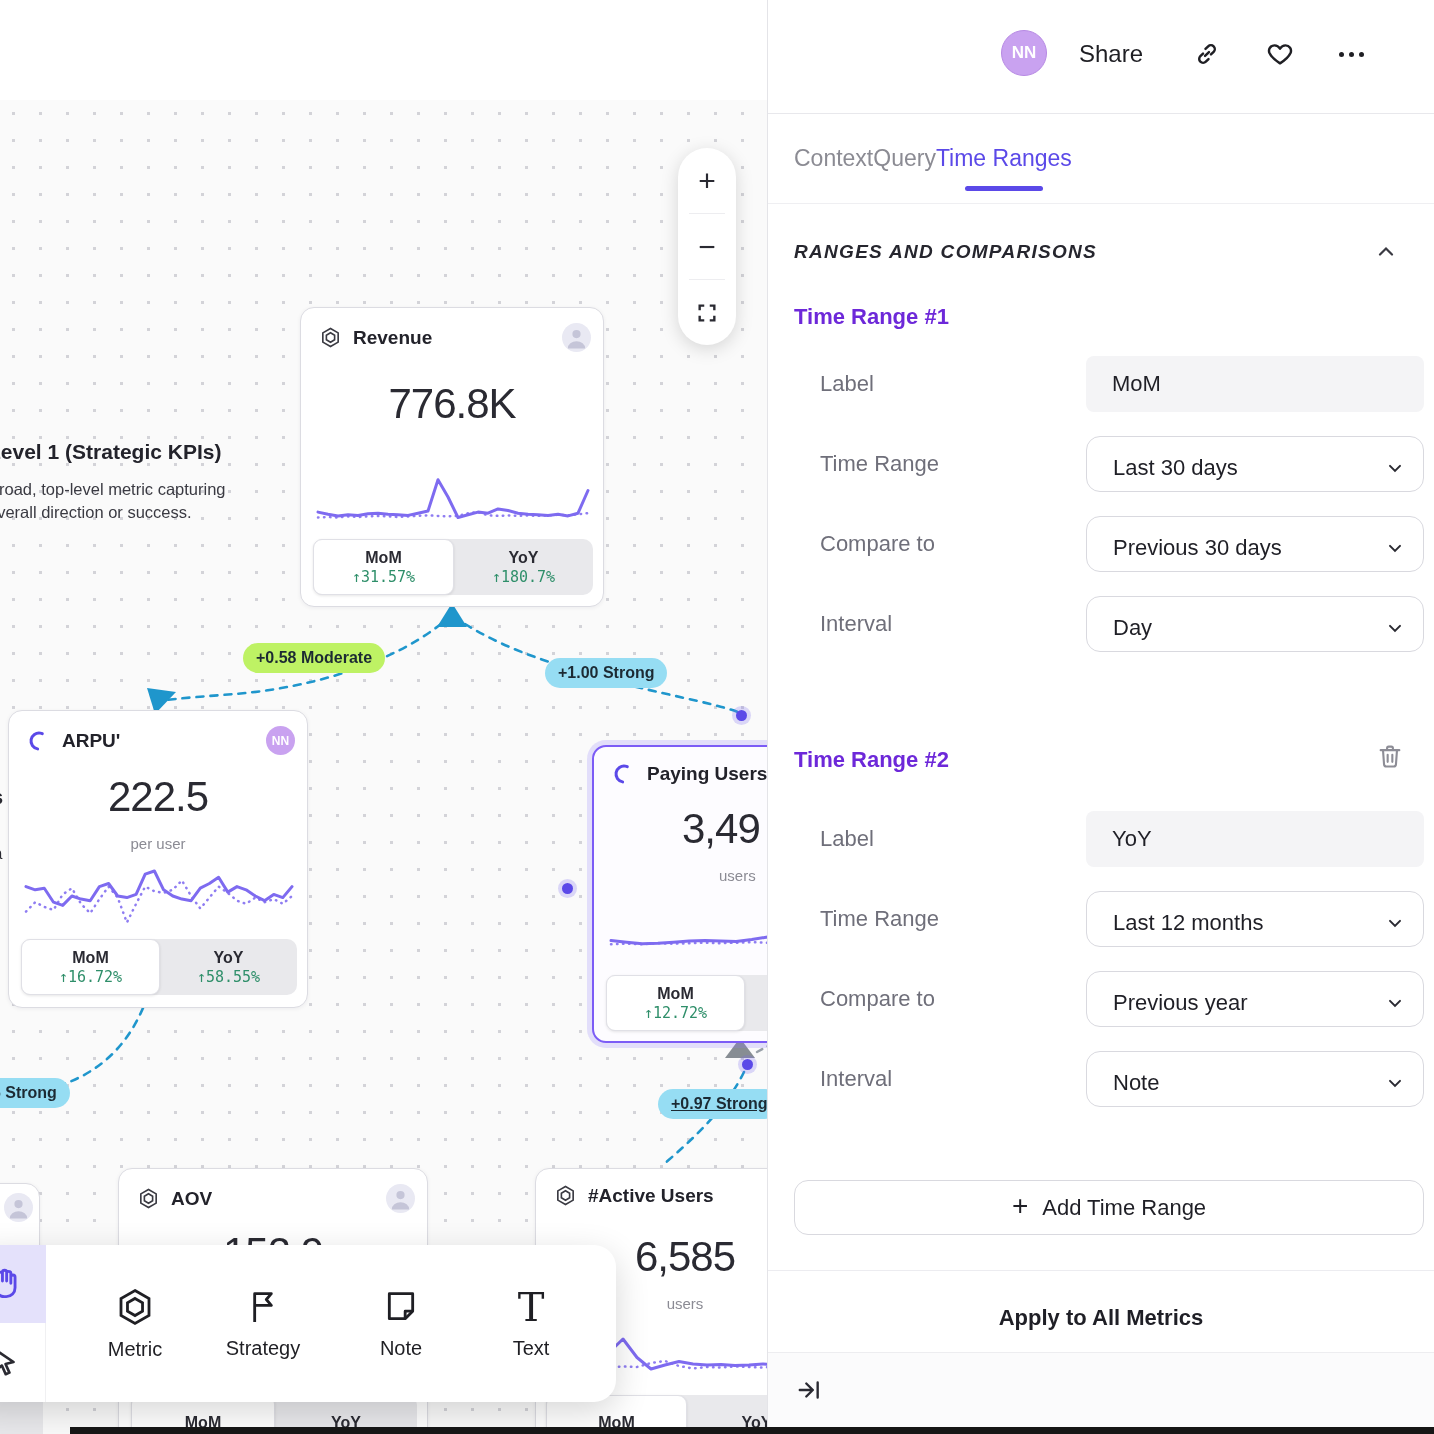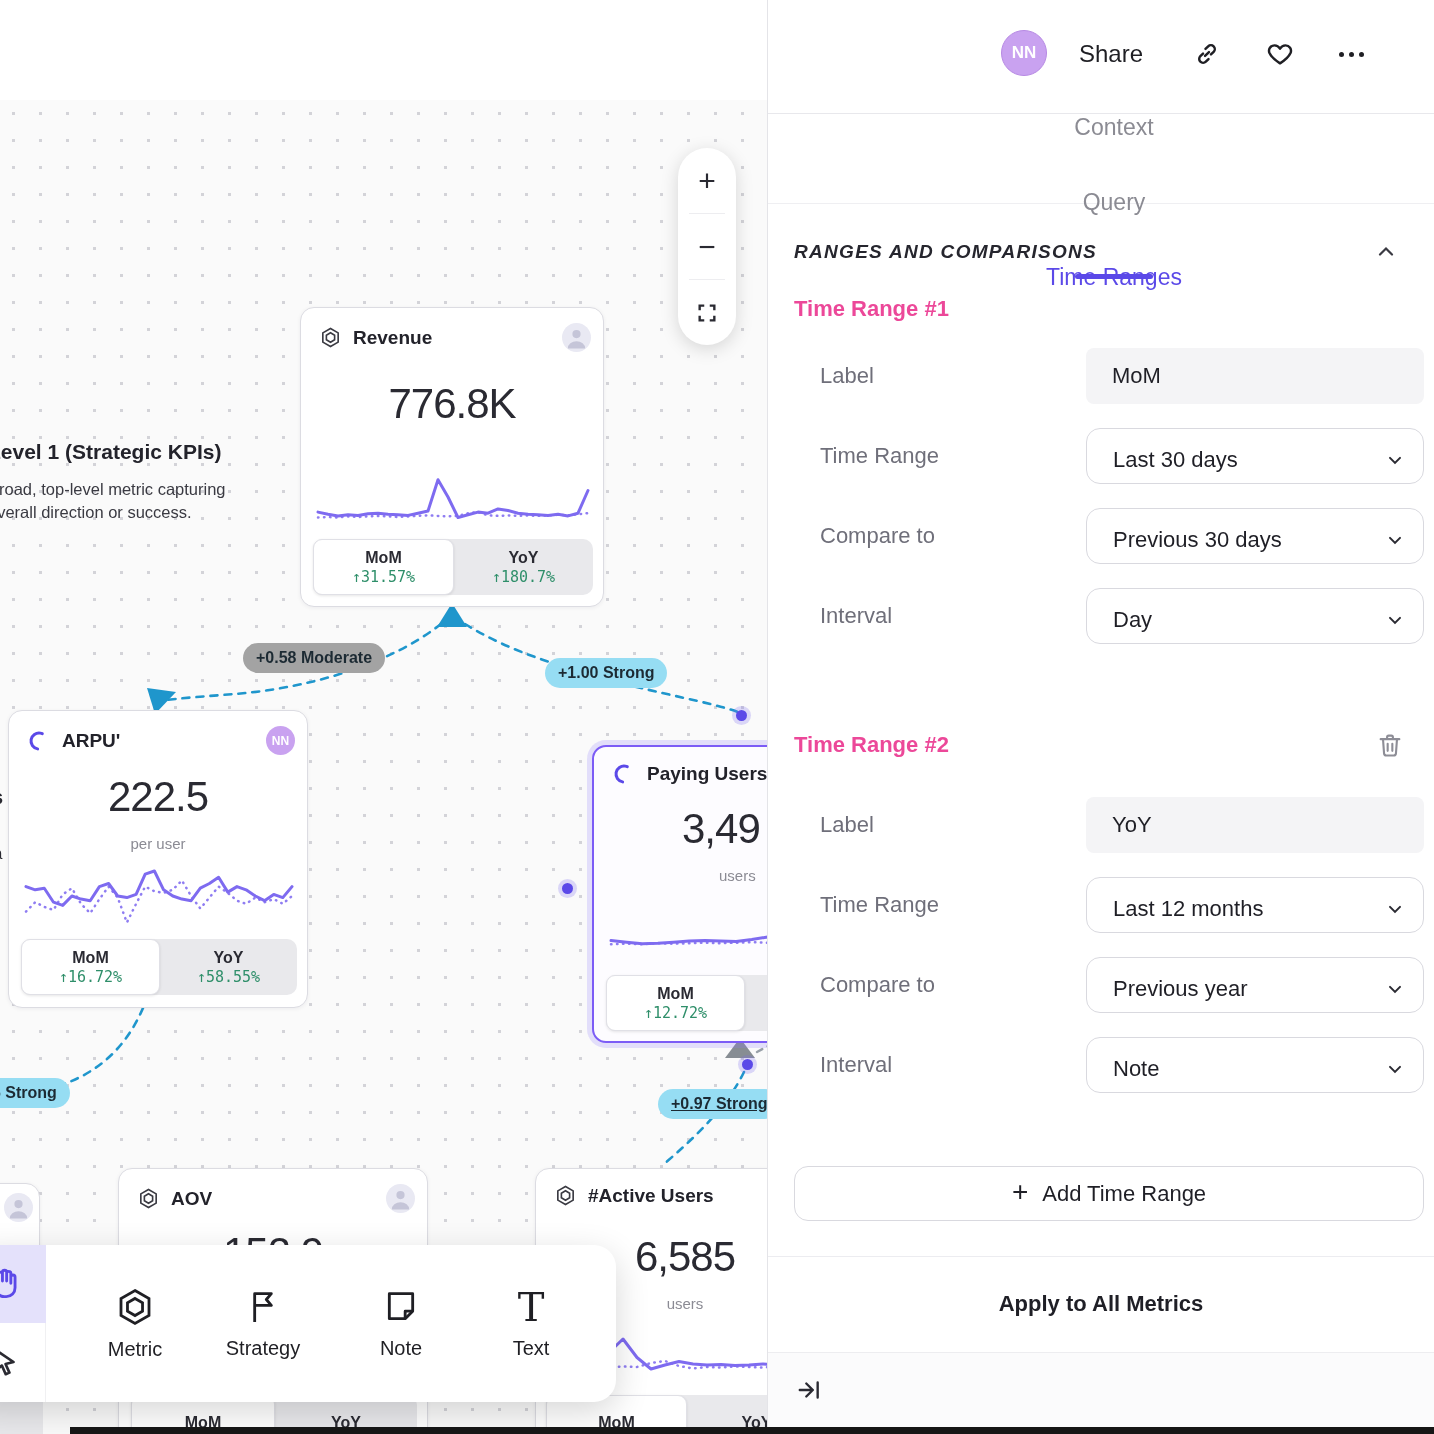--- a/index.html
+++ b/index.html
@@ -17,21 +17,21 @@
   .group-title { font-size:21px; font-weight:700; color:#23232b; }
   .group-desc { font-size:16.5px; color:#3a3a42; line-height:23px; margin-top:14px; }
   .frag { position:absolute; z-index:2; color:#2a2a32; }
 
   svg.edges { position:absolute; left:0; top:0; z-index:2; }
   .edge { fill:none; stroke:#1f96cc; stroke-width:2.6; stroke-dasharray:7 7; stroke-linecap:round; }
   .edge-gray { fill:none; stroke:#98a0a8; stroke-width:2.4; stroke-dasharray:6 6; stroke-linecap:round; }
 
   .badge { position:absolute; z-index:4; height:30px; padding:0 13px; border-radius:15px;
     display:flex; align-items:center; font-size:16px; font-weight:600; color:#1c2a33; white-space:nowrap; }
-  .b-light { background:#a3a3a3; }
+  .b-light { background:#bef264; }
   .b-strong { background:#96ddf3; }
 
   .handle-dot { position:absolute; z-index:5; width:11px; height:11px; border-radius:50%;
     background:#5b49e8; box-shadow:0 0 0 4px rgba(124,106,240,.25); }
 
   
   .card { position:absolute; z-index:3; background:#fff; border:1px solid #dcdce2; border-radius:14px;
     box-shadow:0 1px 4px rgba(25,25,50,.06); }
   .card-head { position:absolute; left:18px; top:15px; right:12px; display:flex; align-items:center; gap:11px; }
   .card-title { font-size:19px; font-weight:700; color:#22222a; flex:1; }
@@ -77,31 +77,31 @@
   .phead { position:relative; height:113px; }
   .phead .avatar { position:absolute; left:233px; top:30px; width:46px; height:46px; border-radius:50%;
     background:#c9a2f0; border:1px solid #b78ae4; color:#fff; font-size:17px; font-weight:700;
     display:flex; align-items:center; justify-content:center; }
   .phead .share { position:absolute; left:311px; top:40px; font-size:24px; font-weight:500; color:#1f1f24; cursor:pointer; }
   .hicon { position:absolute; top:40px; width:28px; height:28px; cursor:pointer; }
   .hdots { position:absolute; top:52px; display:flex; gap:5px; cursor:pointer; }
   .hdots i { width:5px; height:5px; border-radius:50%; background:#1f1f24; }
 
   .tabs { height:91px; border-top:1px solid #e8e8ec; border-bottom:1px solid #efeff2;
-    display:flex; align-items:center; gap:48px; padding-left:26px;flex-direction:column; }
+    display:flex; align-items:center; padding-left:26px; }
   .tab { font-size:23px; color:#8b8b93; cursor:pointer; position:relative; height:100%;
     display:flex; align-items:center; }
   .tab.active { color:#5b49e8; font-weight:500; }
   .tab.active::after { content:""; position:absolute; left:50%; transform:translateX(-50%);
     bottom:12px; width:78px; height:5px; border-radius:3px; background:#5b49e8; }
 
   .section-row { margin:36px 36px 0 26px; display:flex; align-items:center; justify-content:space-between;font-style:italic; }
   .section-title { font-size:19px; font-weight:700; letter-spacing:1.3px; color:#26262e; }
   .tr-head { margin:32px 30px 0 26px; display:flex; align-items:center; justify-content:space-between; }
-  .tr-title { font-size:22px; font-weight:700; color:#ec4899; }
+  .tr-title { font-size:22px; font-weight:700; color:#6d28d9;margin-top:8px; }
   .tr2 { margin-top:87px; }
   .rows { margin-top:26px; }
   .rows2 { margin-top:38px; }
   .field-row { display:flex; align-items:center; justify-content:space-between; margin-bottom:24px;
     padding-left:52px; padding-right:10px; height:56px; }
   .field-label { font-size:22px; color:#6f6f7a; }
   .fbox { width:338px; height:56px; display:flex; align-items:center; font-size:22px; color:#1f1f26; }
   .finput { background:#f4f4f6; border-radius:8px; padding-left:26px; }
   .fselect { background:#fff; border:1px solid #d9d9df; border-radius:14px; padding:7px 18px 0 26px;
     justify-content:space-between; font-weight:500; cursor:pointer; }

